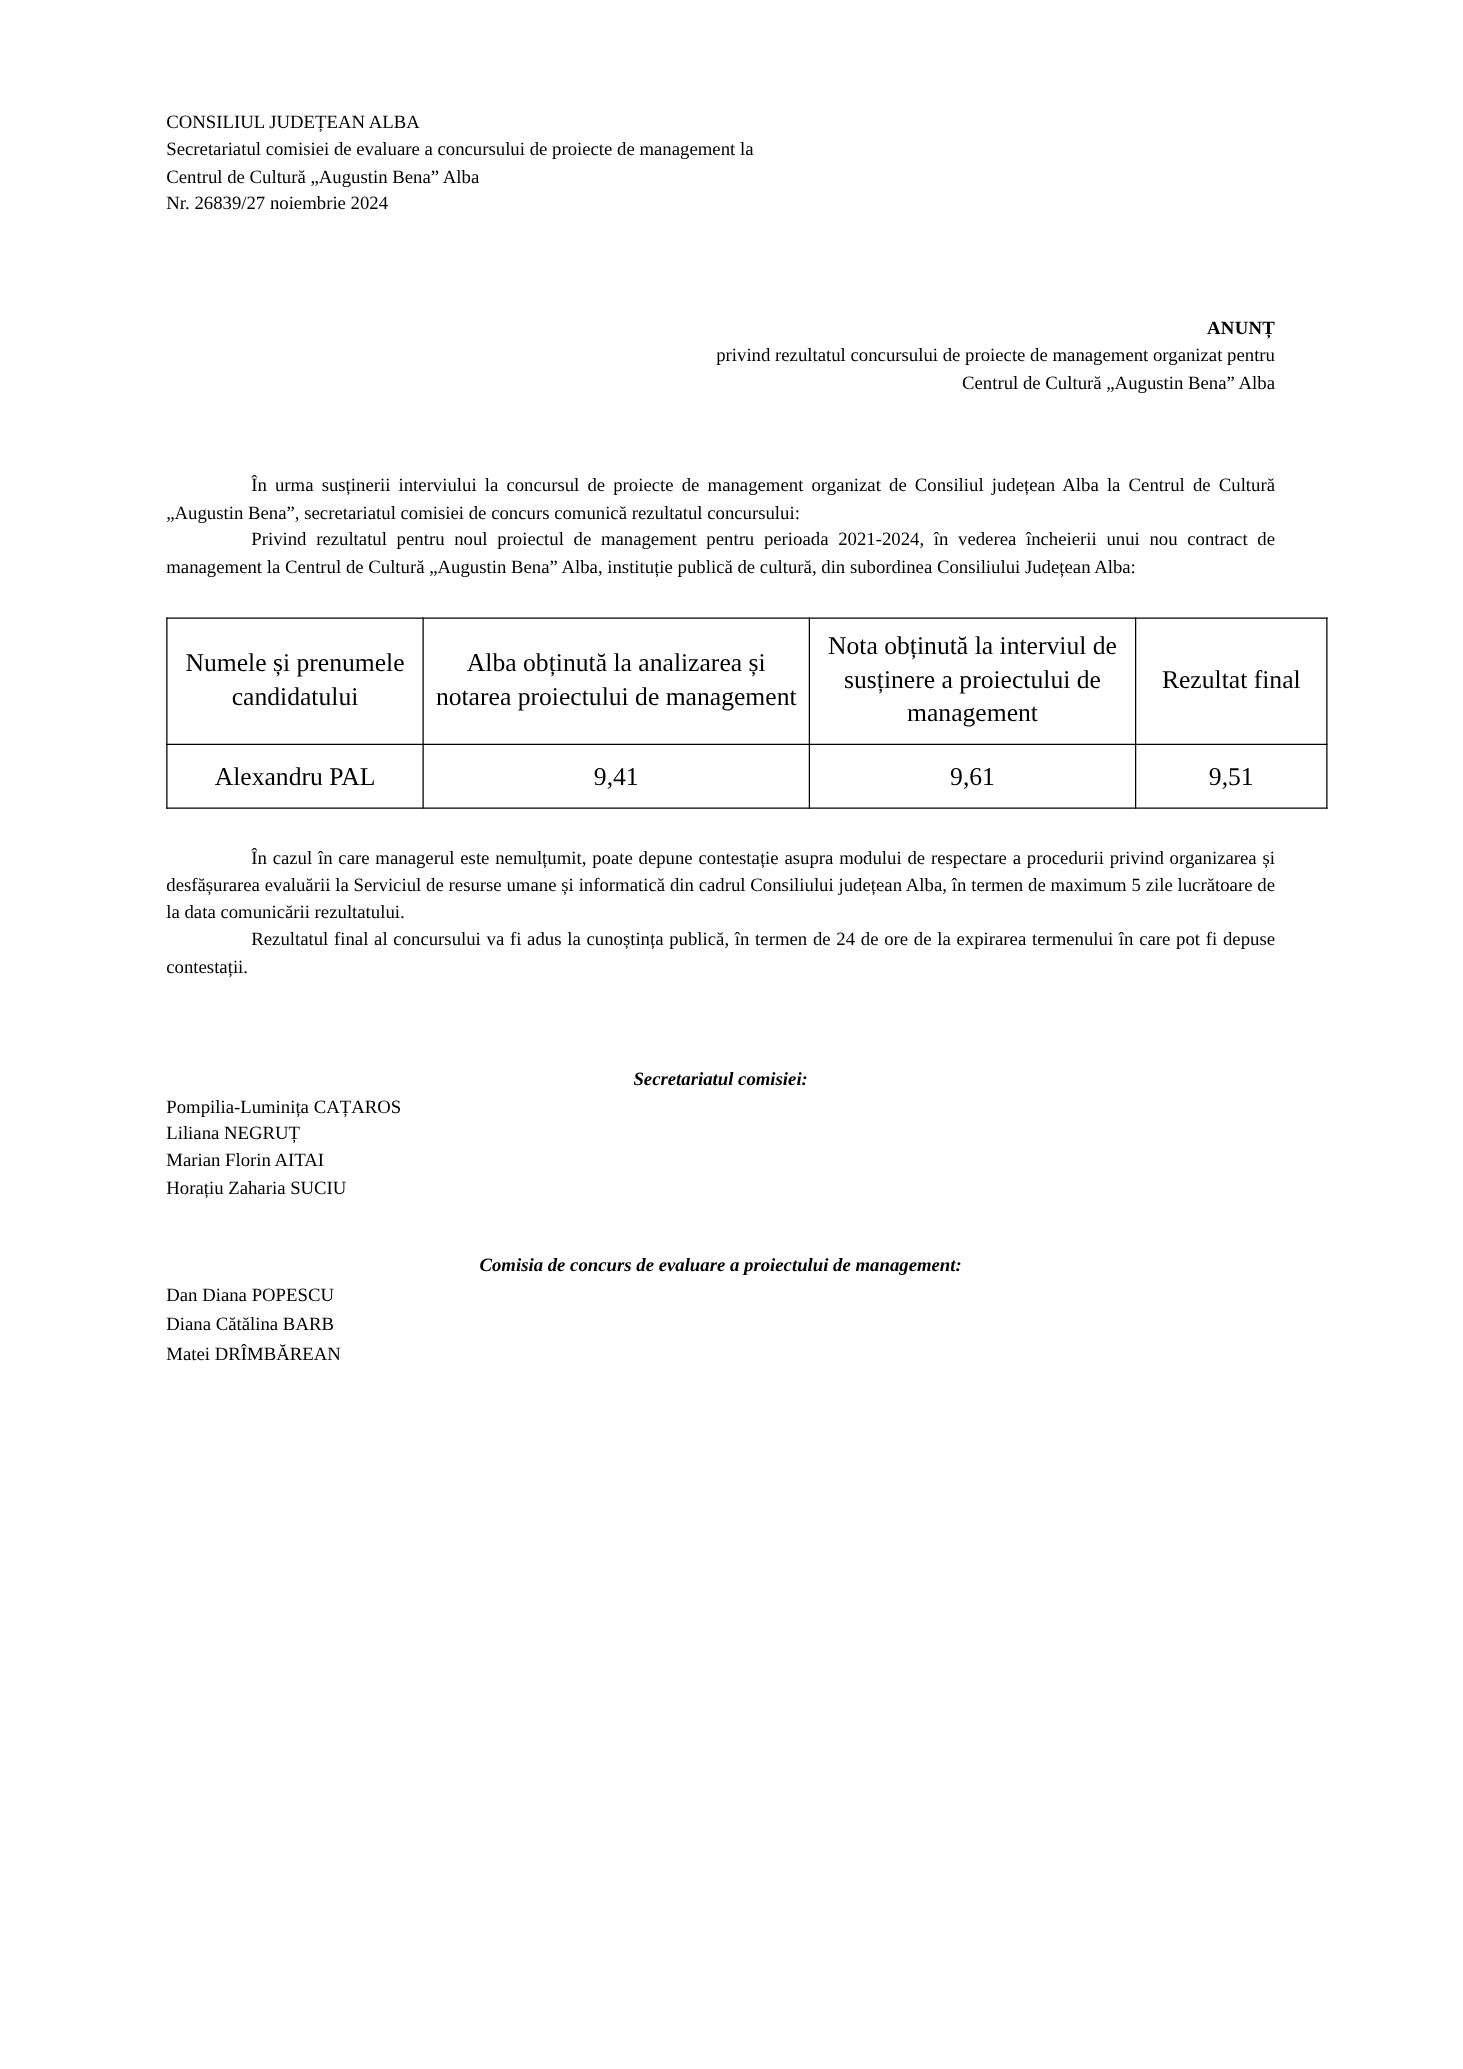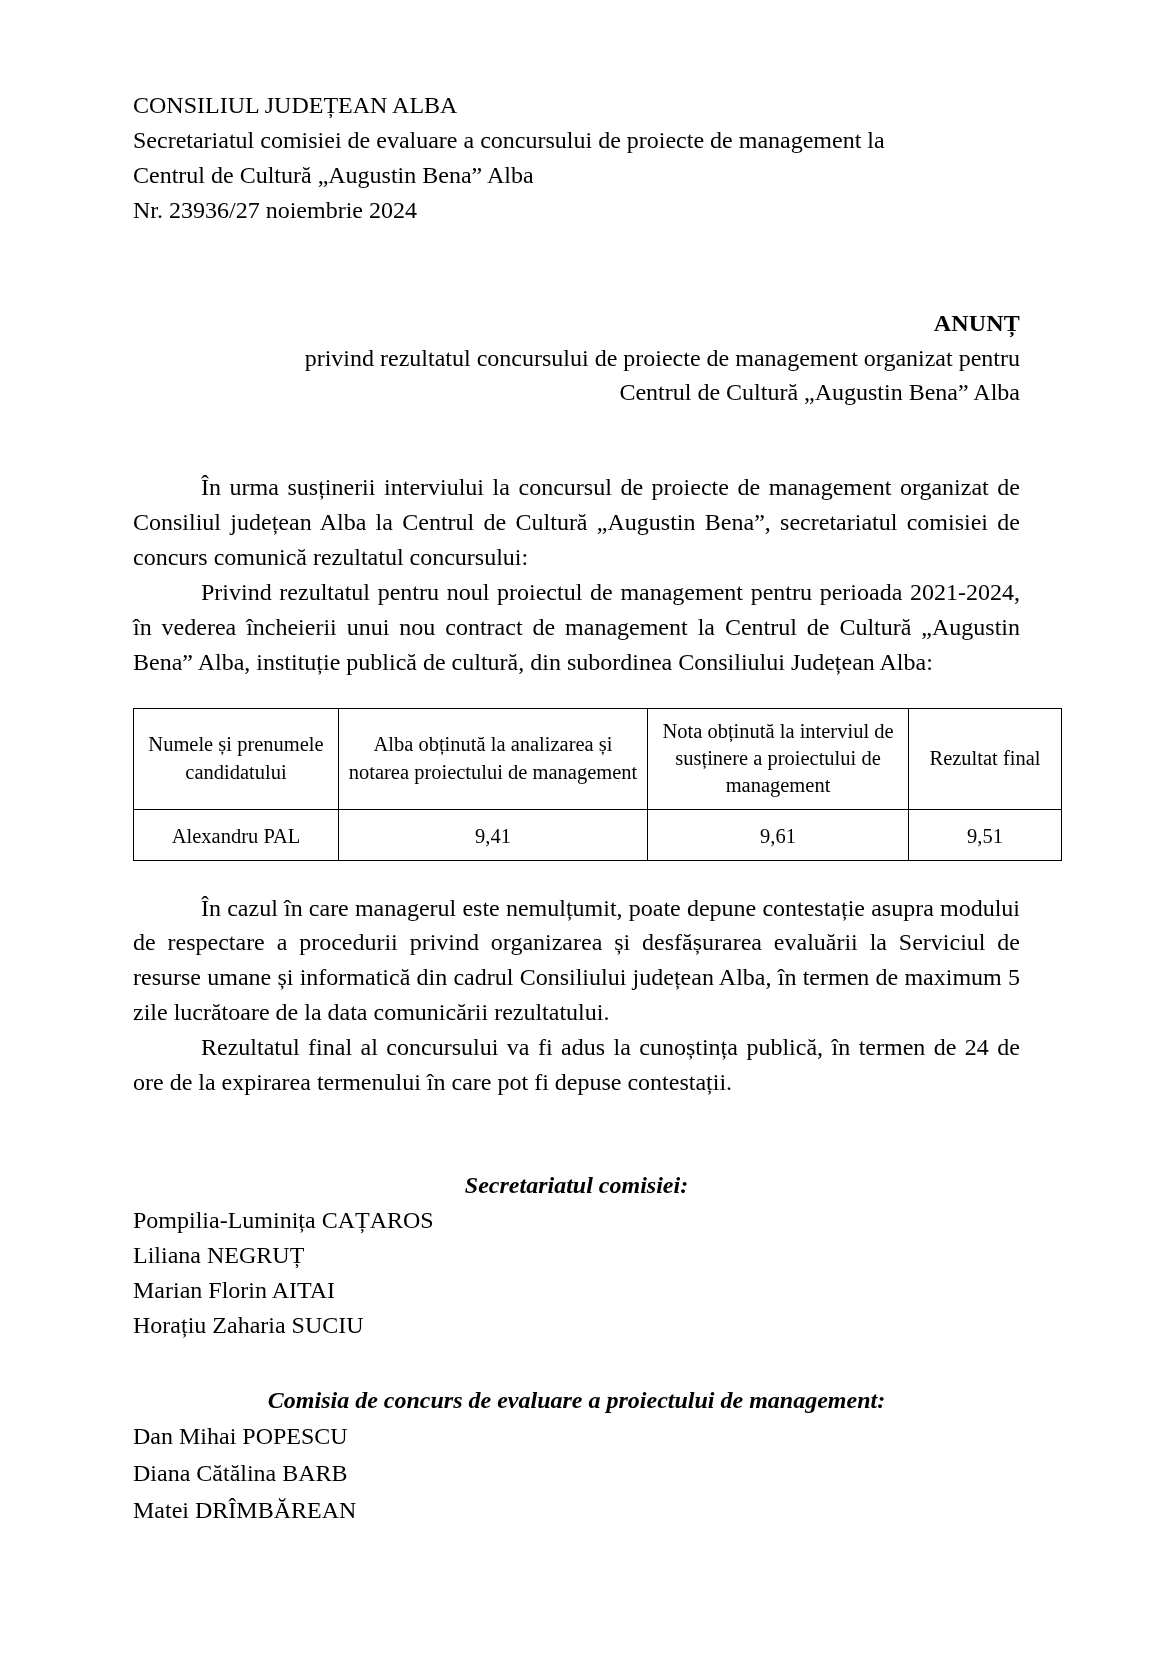--- a/index.html
+++ b/index.html
@@ -16,21 +16,21 @@
     position: relative;
     width: 1170px;
     height: 1655px;
     margin: 0 auto;
     background: #ffffff;
     box-sizing: border-box;
     padding: 88px 150px 0 133px;
     overflow: hidden;
   }
   .doc-body {
-    font-size: 24px;
+    font-size: 15px;
     line-height: 1.455;
   }
 
   
   .letterhead {
     margin: 0;
   }
   .letterhead .line {
     white-space: nowrap;
   }
@@ -108,21 +108,21 @@
 </style>
 </head>
 <body>
 
 <div class="page">
 
   <div class="letterhead doc-body">
     <div class="line">CONSILIUL JUDEȚEAN ALBA</div>
     <div class="line">Secretariatul comisiei de evaluare a concursului de proiecte de management la</div>
     <div class="line">Centrul de Cultură „Augustin Bena” Alba</div>
-    <div class="line">Nr. 23936/27 noiembrie 2024</div>
+    <div class="line">Nr. 26839/27 noiembrie 2024</div>
   </div>
 
   <div class="title-block doc-body">
     <div class="main-title">ANUNȚ</div>
     <div class="sub-title">privind rezultatul concursului de proiecte de management organizat pentru</div>
     <div class="sub-title">Centrul de Cultură „Augustin Bena” Alba</div>
   </div>
 
   <div class="spacer-top-body"></div>
 
@@ -160,18 +160,18 @@
     <div class="sig-name">Pompilia-Luminița CAȚAROS</div>
     <div class="sig-name">Liliana NEGRUȚ</div>
     <div class="sig-name">Marian Florin AITAI</div>
     <div class="sig-name">Horațiu Zaharia SUCIU</div>
   </div>
 
   <div class="sig-gap"></div>
 
   <div class="sig-block-2 doc-body">
     <div class="sig-heading">Comisia de concurs de evaluare a proiectului de management:</div>
-    <div class="sig-name sig-name-sp">Dan Mihai POPESCU</div>
+    <div class="sig-name sig-name-sp">Dan Diana POPESCU</div>
     <div class="sig-name sig-name-sp">Diana Cătălina BARB</div>
     <div class="sig-name sig-name-sp">Matei DRÎMBĂREAN</div>
   </div>
 
 </div>
 
 </body></html>

